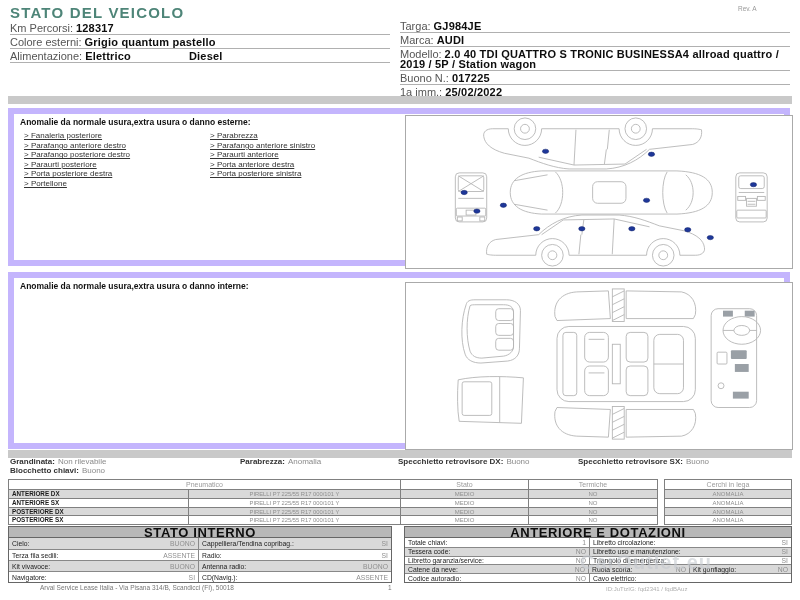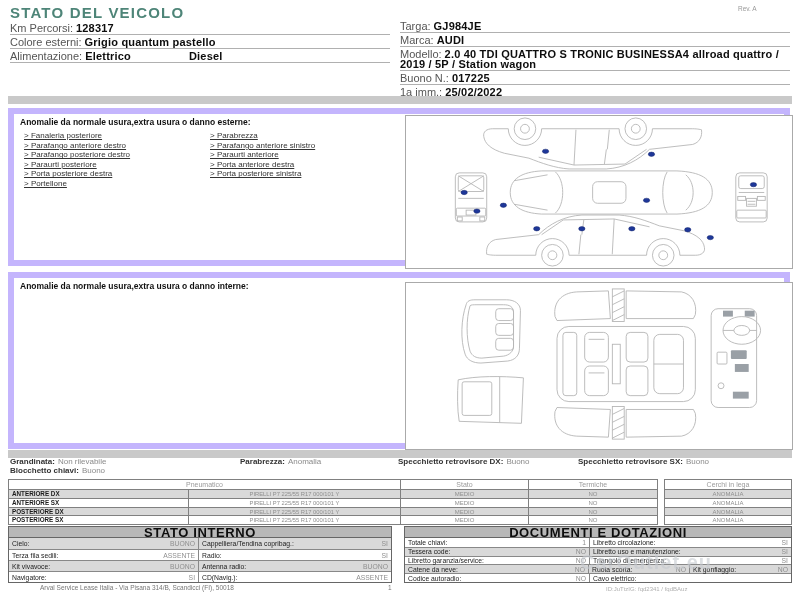--- a/index.html
+++ b/index.html
@@ -377,21 +377,21 @@
           <span class="valr">SI</span>
         </div>
       <div class="pair r">
           <span class="lab">CD(Navig.):</span>
           <span class="valr">ASSENTE</span>
         </div>
     </div>
   </div>
 
   <div class="panel" id="panel-doc">
-    <div class="phead">DOCUMENTI E DOTAZIONI</div>
+    <div class="phead">ANTERIORE E DOTAZIONI</div>
     <div class="prow">
       <div class="pair l">
           <span class="lab">Totale chiavi:</span>
           <span class="valr">1</span>
         </div>
       <div class="pair r">
           <span class="lab">Libretto circolazione:</span>
           <span class="valr">SI</span>
         </div>
     </div>

